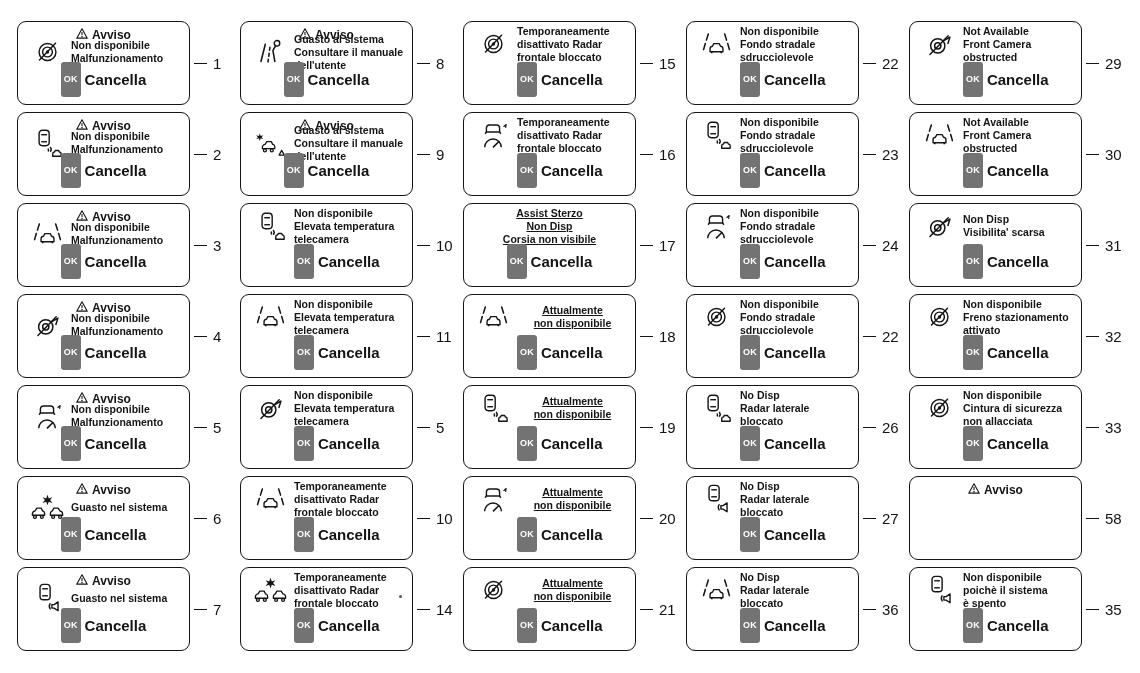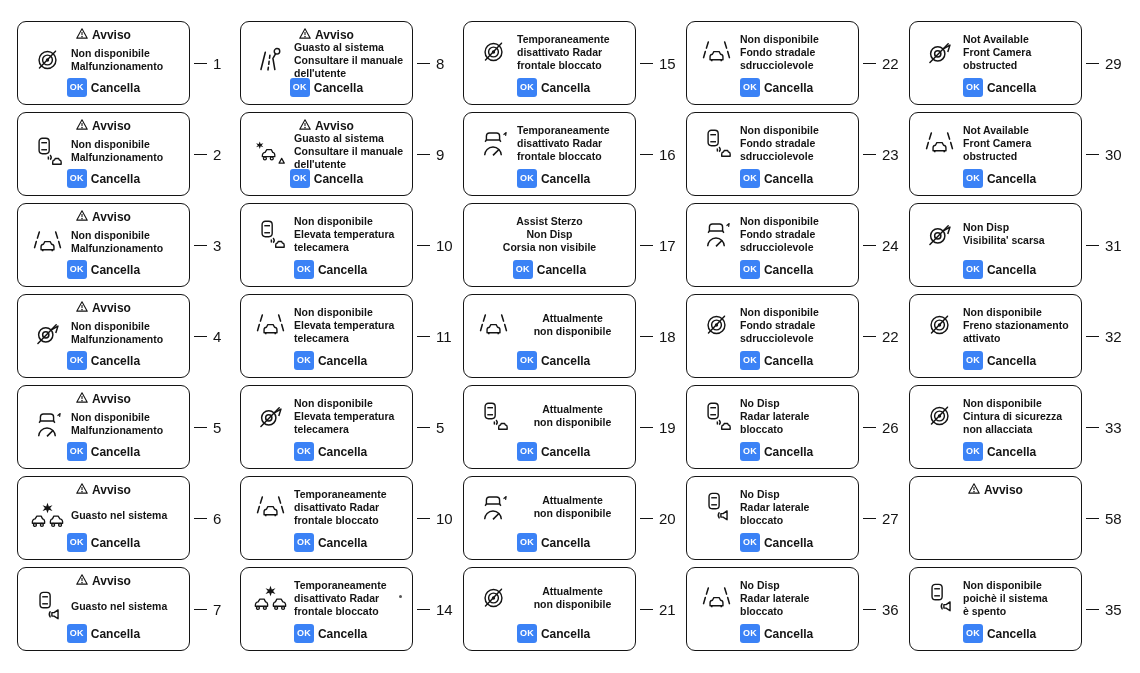--- a/index.html
+++ b/index.html
@@ -62,42 +62,42 @@
     align-items: center;
   }
   .wbox-icon svg { display: block; }
   .wbox-text {
     flex: 1 1 auto;
     font-weight: 700;
     font-size: 10.5px;
     line-height: 13px;
     padding-left: 2px;
   }
-  .center-text .wbox-text { text-align: center; }
+  .center-text .wbox-text { text-align: center; text-decoration: underline; }
   .no-icon .wbox-text { padding-left: 0; text-align: center; }
   .wbox-footer {
     flex: 0 0 auto;
     display: flex;
     align-items: center;
     gap: 4px;
     margin-left: 46px;
     padding-bottom: 1px;
   }
   .wbox-footer.centered { margin-left: 0; justify-content: center; }
   .ok-badge {
-    background: #3b82f6;
+    background: #737373;
     color: #ffffff;
     font-weight: 700;
     font-size: 9px;
     line-height: 11px;
-    padding: 4px 3px;
+    padding: 12px 3px;
     border-radius: 3px;
     letter-spacing: 0.2px;
   }
-  .cancel-label { font-weight: 700; font-size: 12px; }
+  .cancel-label { font-weight: 700; font-size: 15px; }
   .callout { display: flex; align-items: center; flex: 1 1 auto; }
   .c-line { width: 13px; height: 0; border-top: 1.6px solid #141414; margin-left: 4px; }
   .c-num  { font-size: 15px; margin-left: 6px; color: #141414; }
   .stray-dot {
     position: absolute;
     left: 399px;
     top: 595px;
     width: 3px;
     height: 3px;
     border-radius: 50%;

